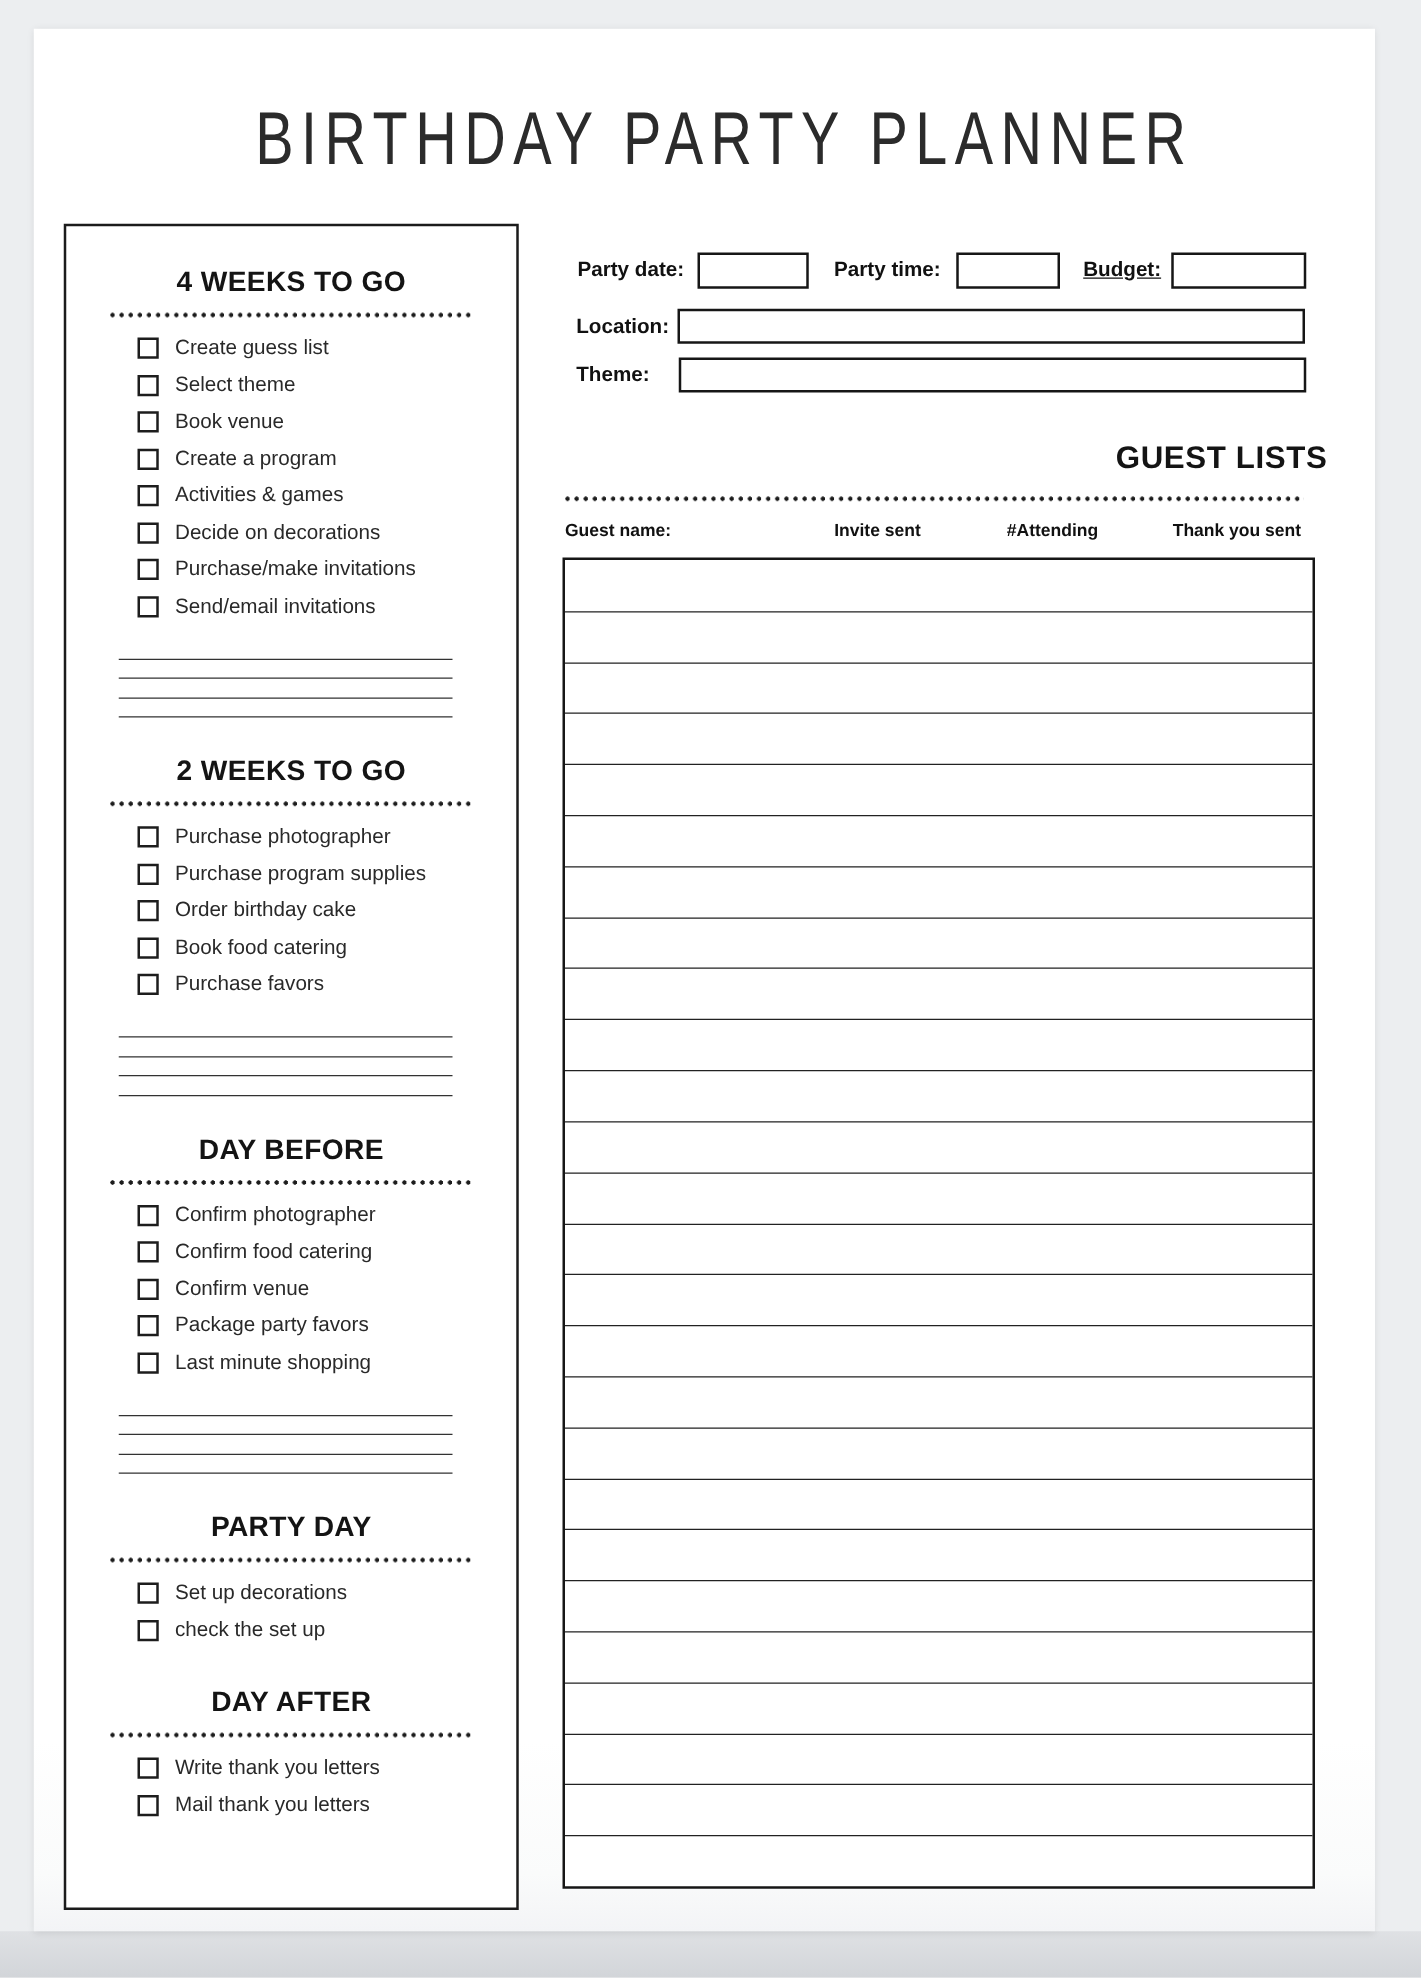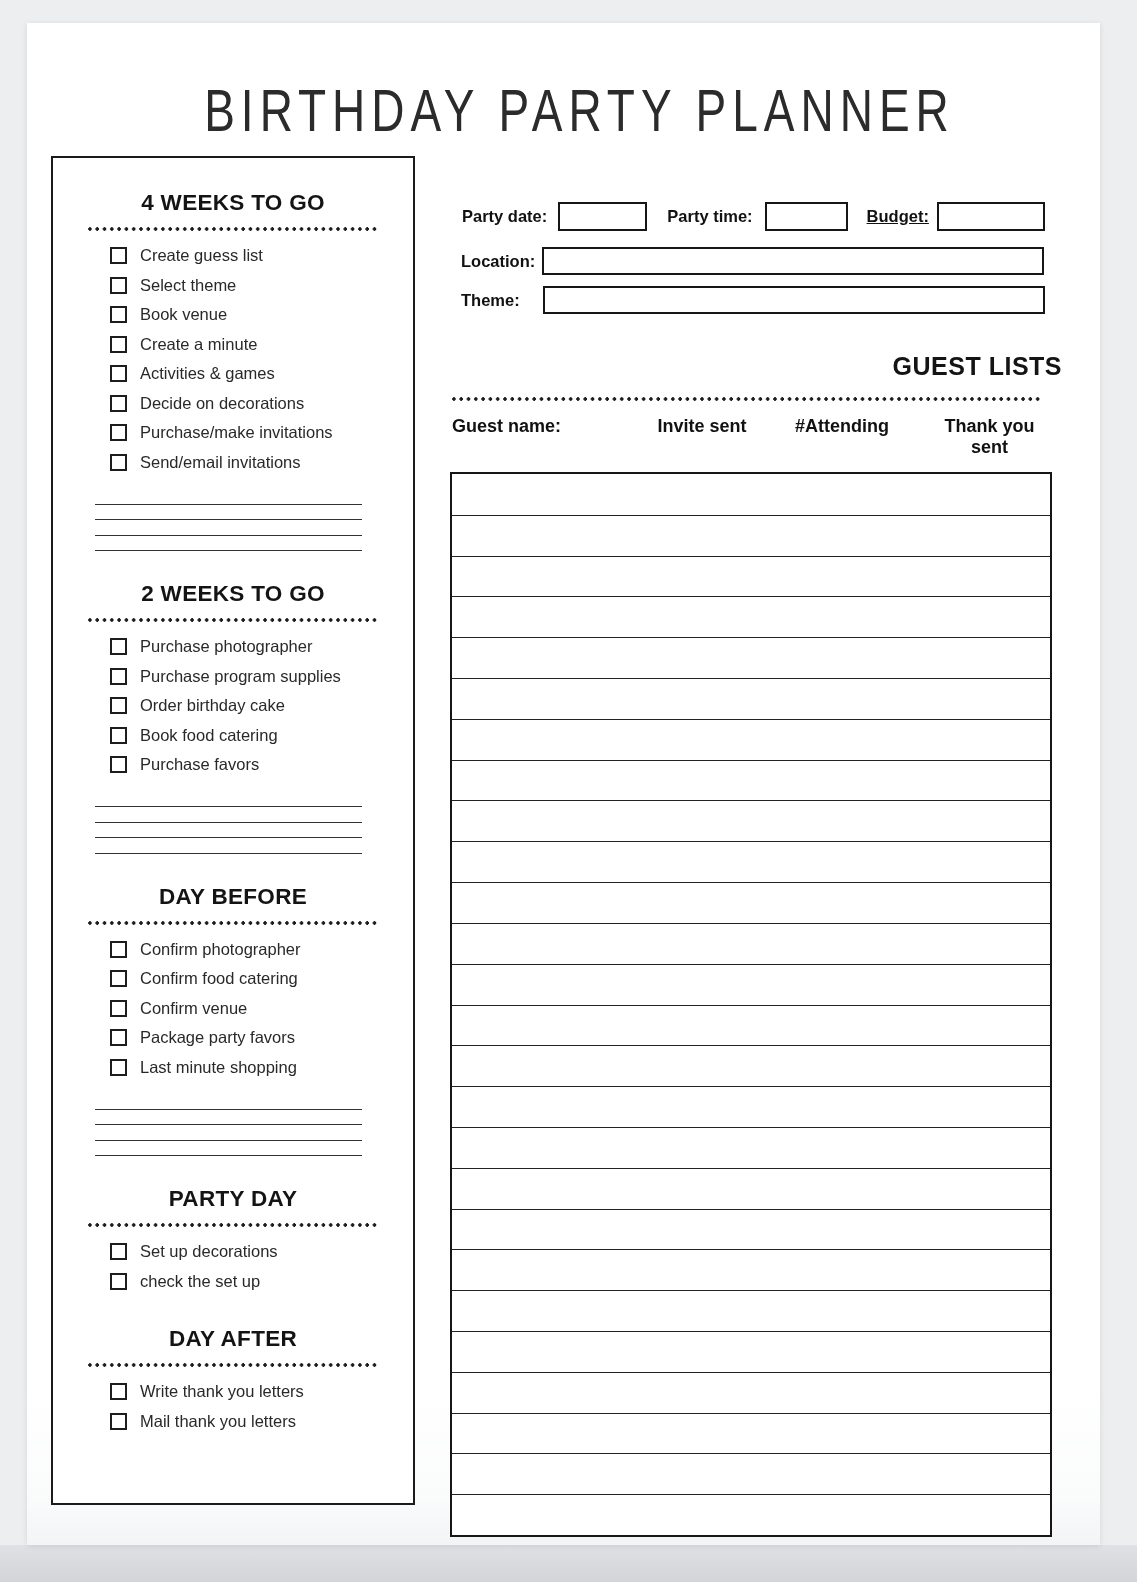--- a/index.html
+++ b/index.html
@@ -15,21 +15,21 @@
           background:linear-gradient(180deg,#ffffff 0%,#ffffff 90%,#fafbfb 97%,#f3f4f6 100%);
           box-shadow:0 1px 6px rgba(0,0,0,.10); }
 
   
   .title-wrap { position:absolute; top:64px; left:16px; width:100%; text-align:center; }
   .title-wrap .t { display:inline-block; transform:scaleY(1.3); transform-origin:center;
                    font-size:46px; line-height:46px; font-weight:400; letter-spacing:6px;
                    color:#2b2b2b; white-space:nowrap; }
 
   
-  .sidebar { position:absolute; left:24px; top:133px; width:364px; height:1349px;
+  .sidebar { position:absolute; left:24px; top:156px; width:364px; height:1349px;
              border:2px solid #1b1b1b; background:#fff; overflow:hidden; }
   .cl-section { margin-top:30px; }
   .cl-section:first-child { margin-top:32px; }
   .cl-heading { margin:0 0 11px 0; text-align:center; font-size:22.5px; font-weight:700;
                 letter-spacing:.3px; color:#141414; }
   .dotted { height:4px; width:290px; margin:0 auto 10px auto; background-repeat:repeat-x;
             background-image:radial-gradient(circle at 2px 2px, #1c1c1c 1.55px, transparent 1.95px);
             background-size:7.3px 4px; }
   .cl-items { list-style:none; margin:0; padding:0 0 0 57px; }
   .cl-item { display:flex; align-items:center; height:29.5px; }
@@ -58,21 +58,21 @@
   .r3 { margin-top:11px; height:28px; }
   .r3 .flabel { margin-left:21px; }
   .b-theme { width:502px; margin-left:23px; height:28px; }
 
   .guest-title { margin-top:38px; text-align:right; font-size:25px; font-weight:700;
                  letter-spacing:.5px; color:#141414; }
   .gdotted { margin:16px 0 0 12px; width:591px; height:4px; background-repeat:repeat-x;
              background-image:radial-gradient(circle at 2px 2px, #1c1c1c 1.55px, transparent 1.95px);
              background-size:7.3px 4px; }
   .ghead { display:grid; grid-template-columns:195px 110px 170px 125px; padding-left:12px;
-           margin-top:15px; font-weight:700; font-size:18px; color:#111; }
+           margin-top:15px; font-weight:700; font-size:14px; color:#111; }
   .ghead .c0 { text-align:left; }
   .ghead .c1, .ghead .c2, .ghead .c3 { text-align:center; }
   .gtable { margin:14px 0 0 10px; width:602px; height:1065px; border:2px solid #161616;
             background:#fff; display:grid; grid-auto-rows:1fr; }
   .grow + .grow { border-top:1.5px solid #222; }
 </style>
 </head>
 <body>
 
 <div class="stage">
@@ -100,21 +100,21 @@
     <span class="cl-label">Select theme</span>
   </li>
 
   <li class="cl-item">
     <span class="checkbox"></span>
     <span class="cl-label">Book venue</span>
   </li>
 
   <li class="cl-item">
     <span class="checkbox"></span>
-    <span class="cl-label">Create a minute</span>
+    <span class="cl-label">Create a program</span>
   </li>
 
   <li class="cl-item">
     <span class="checkbox"></span>
     <span class="cl-label">Activities &amp; games</span>
   </li>
 
   <li class="cl-item">
     <span class="checkbox"></span>
     <span class="cl-label">Decide on decorations</span>

